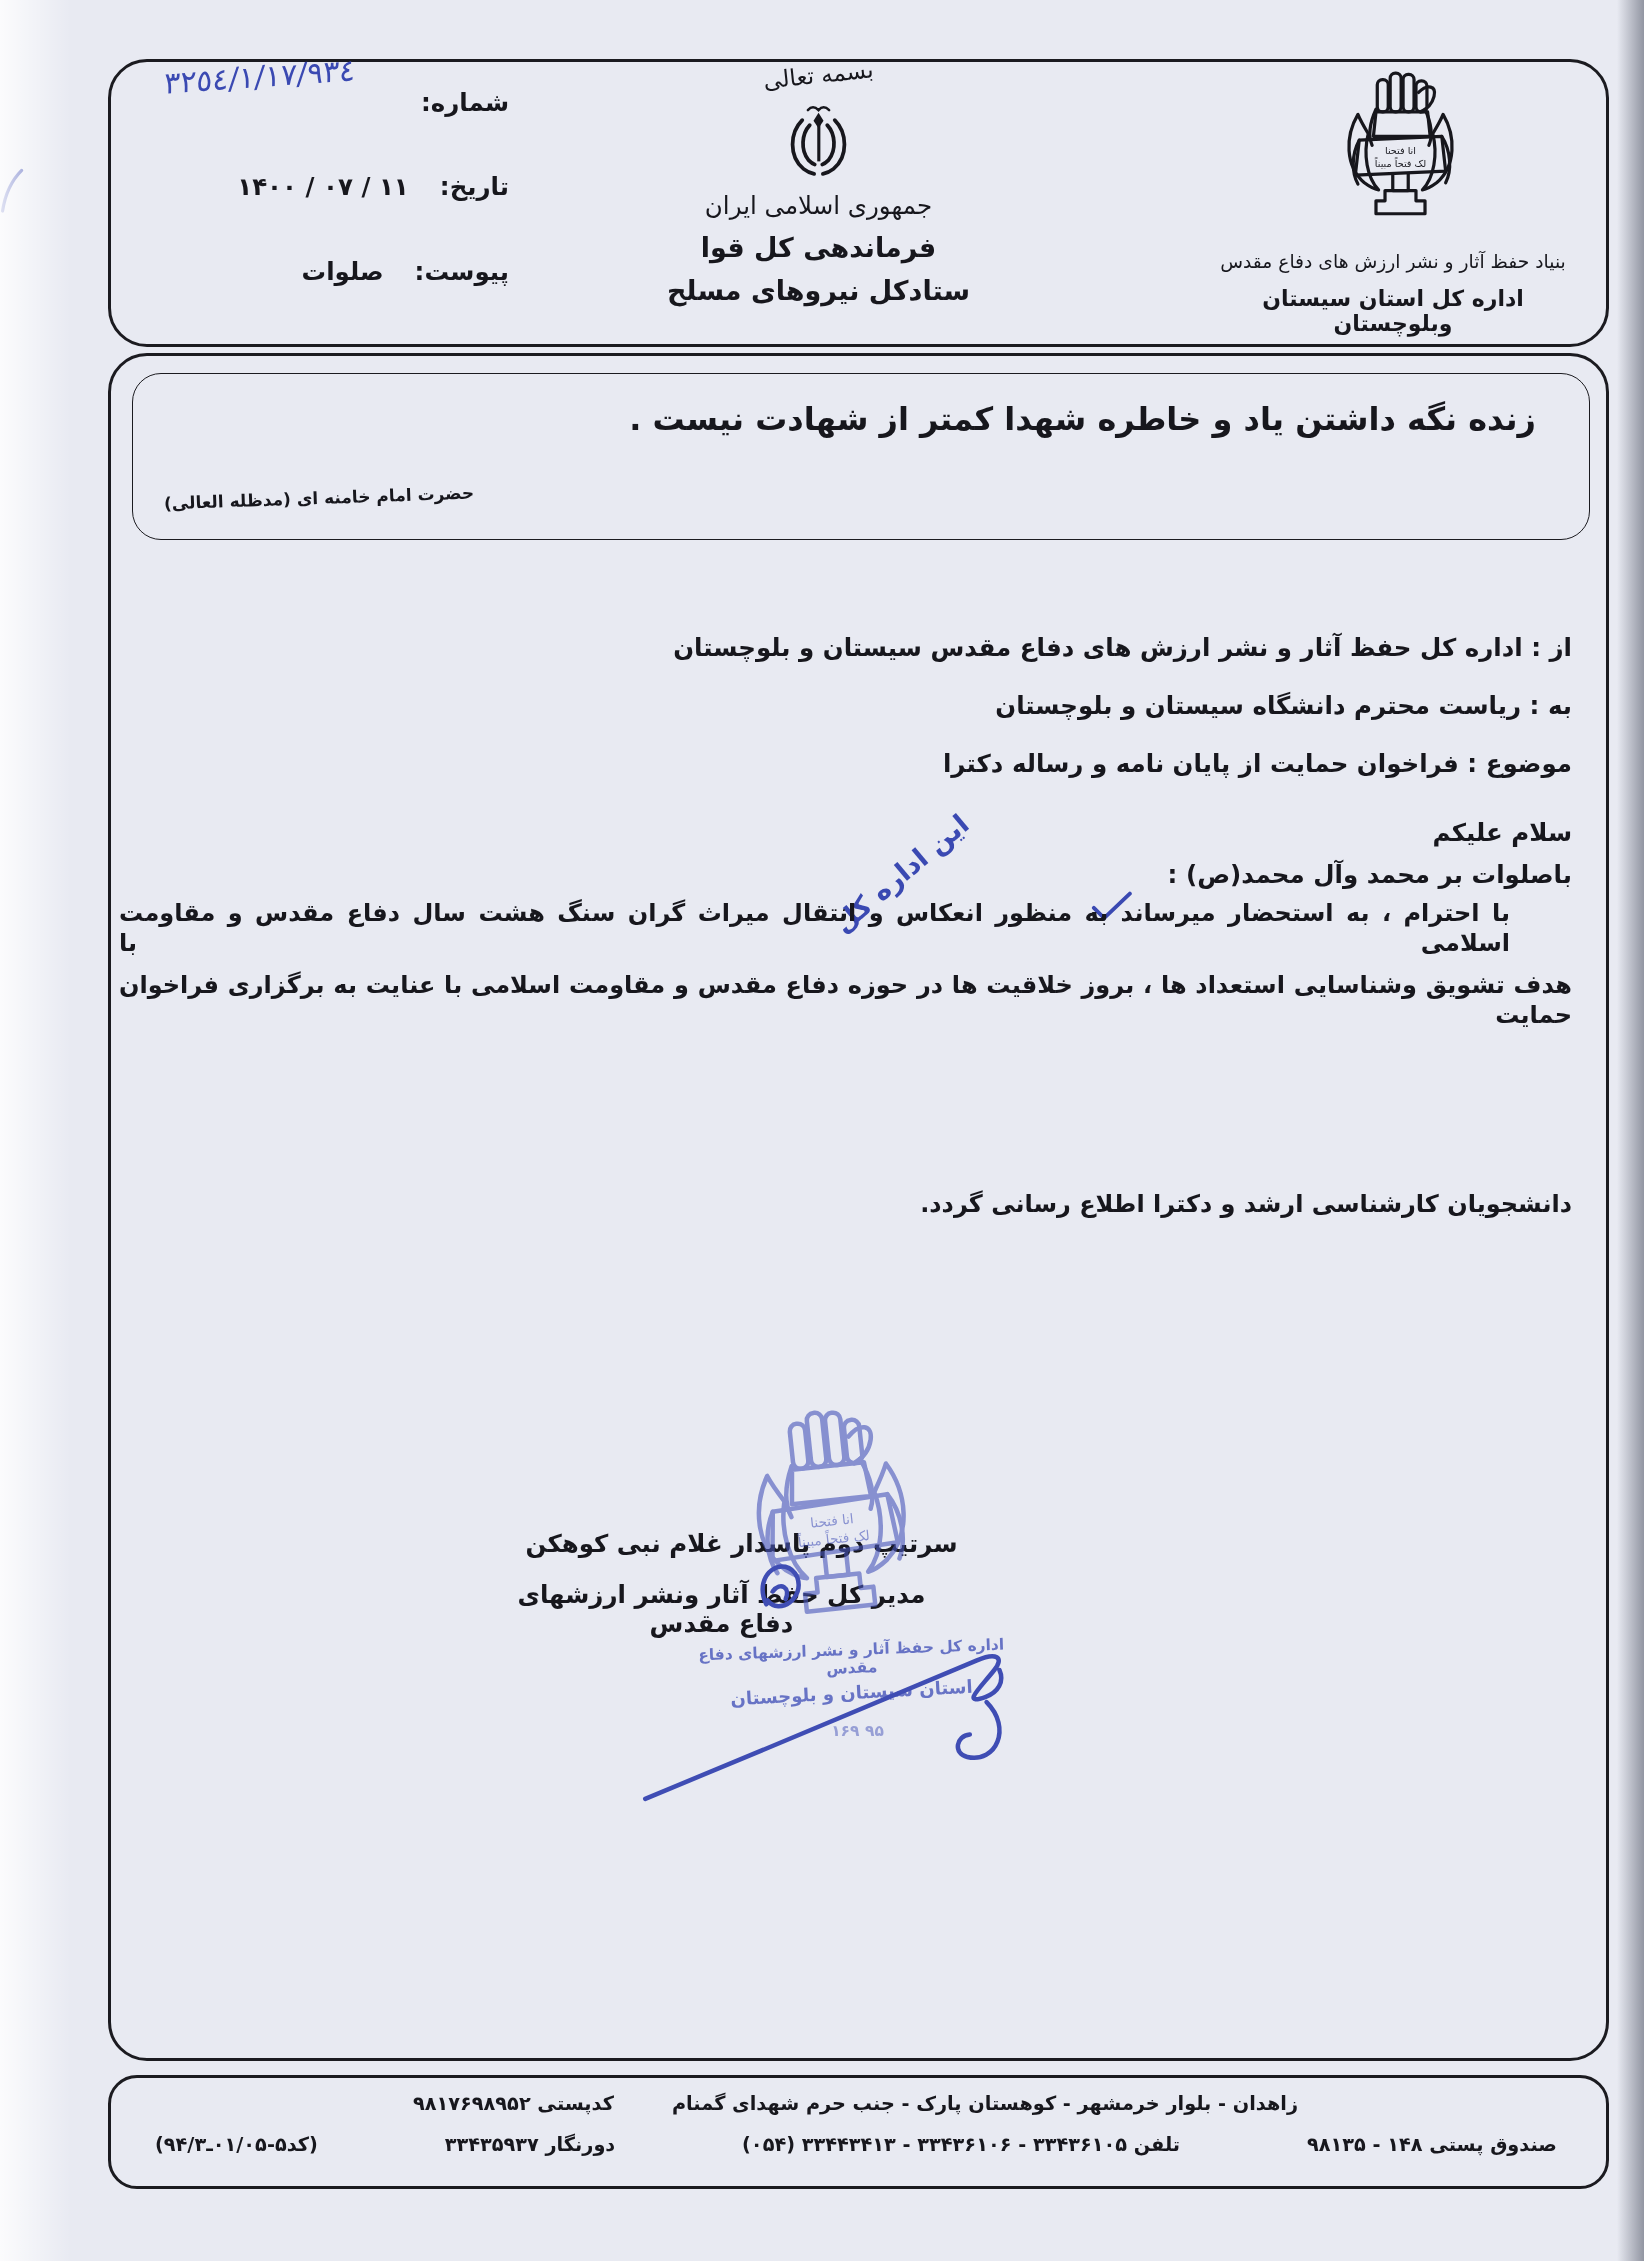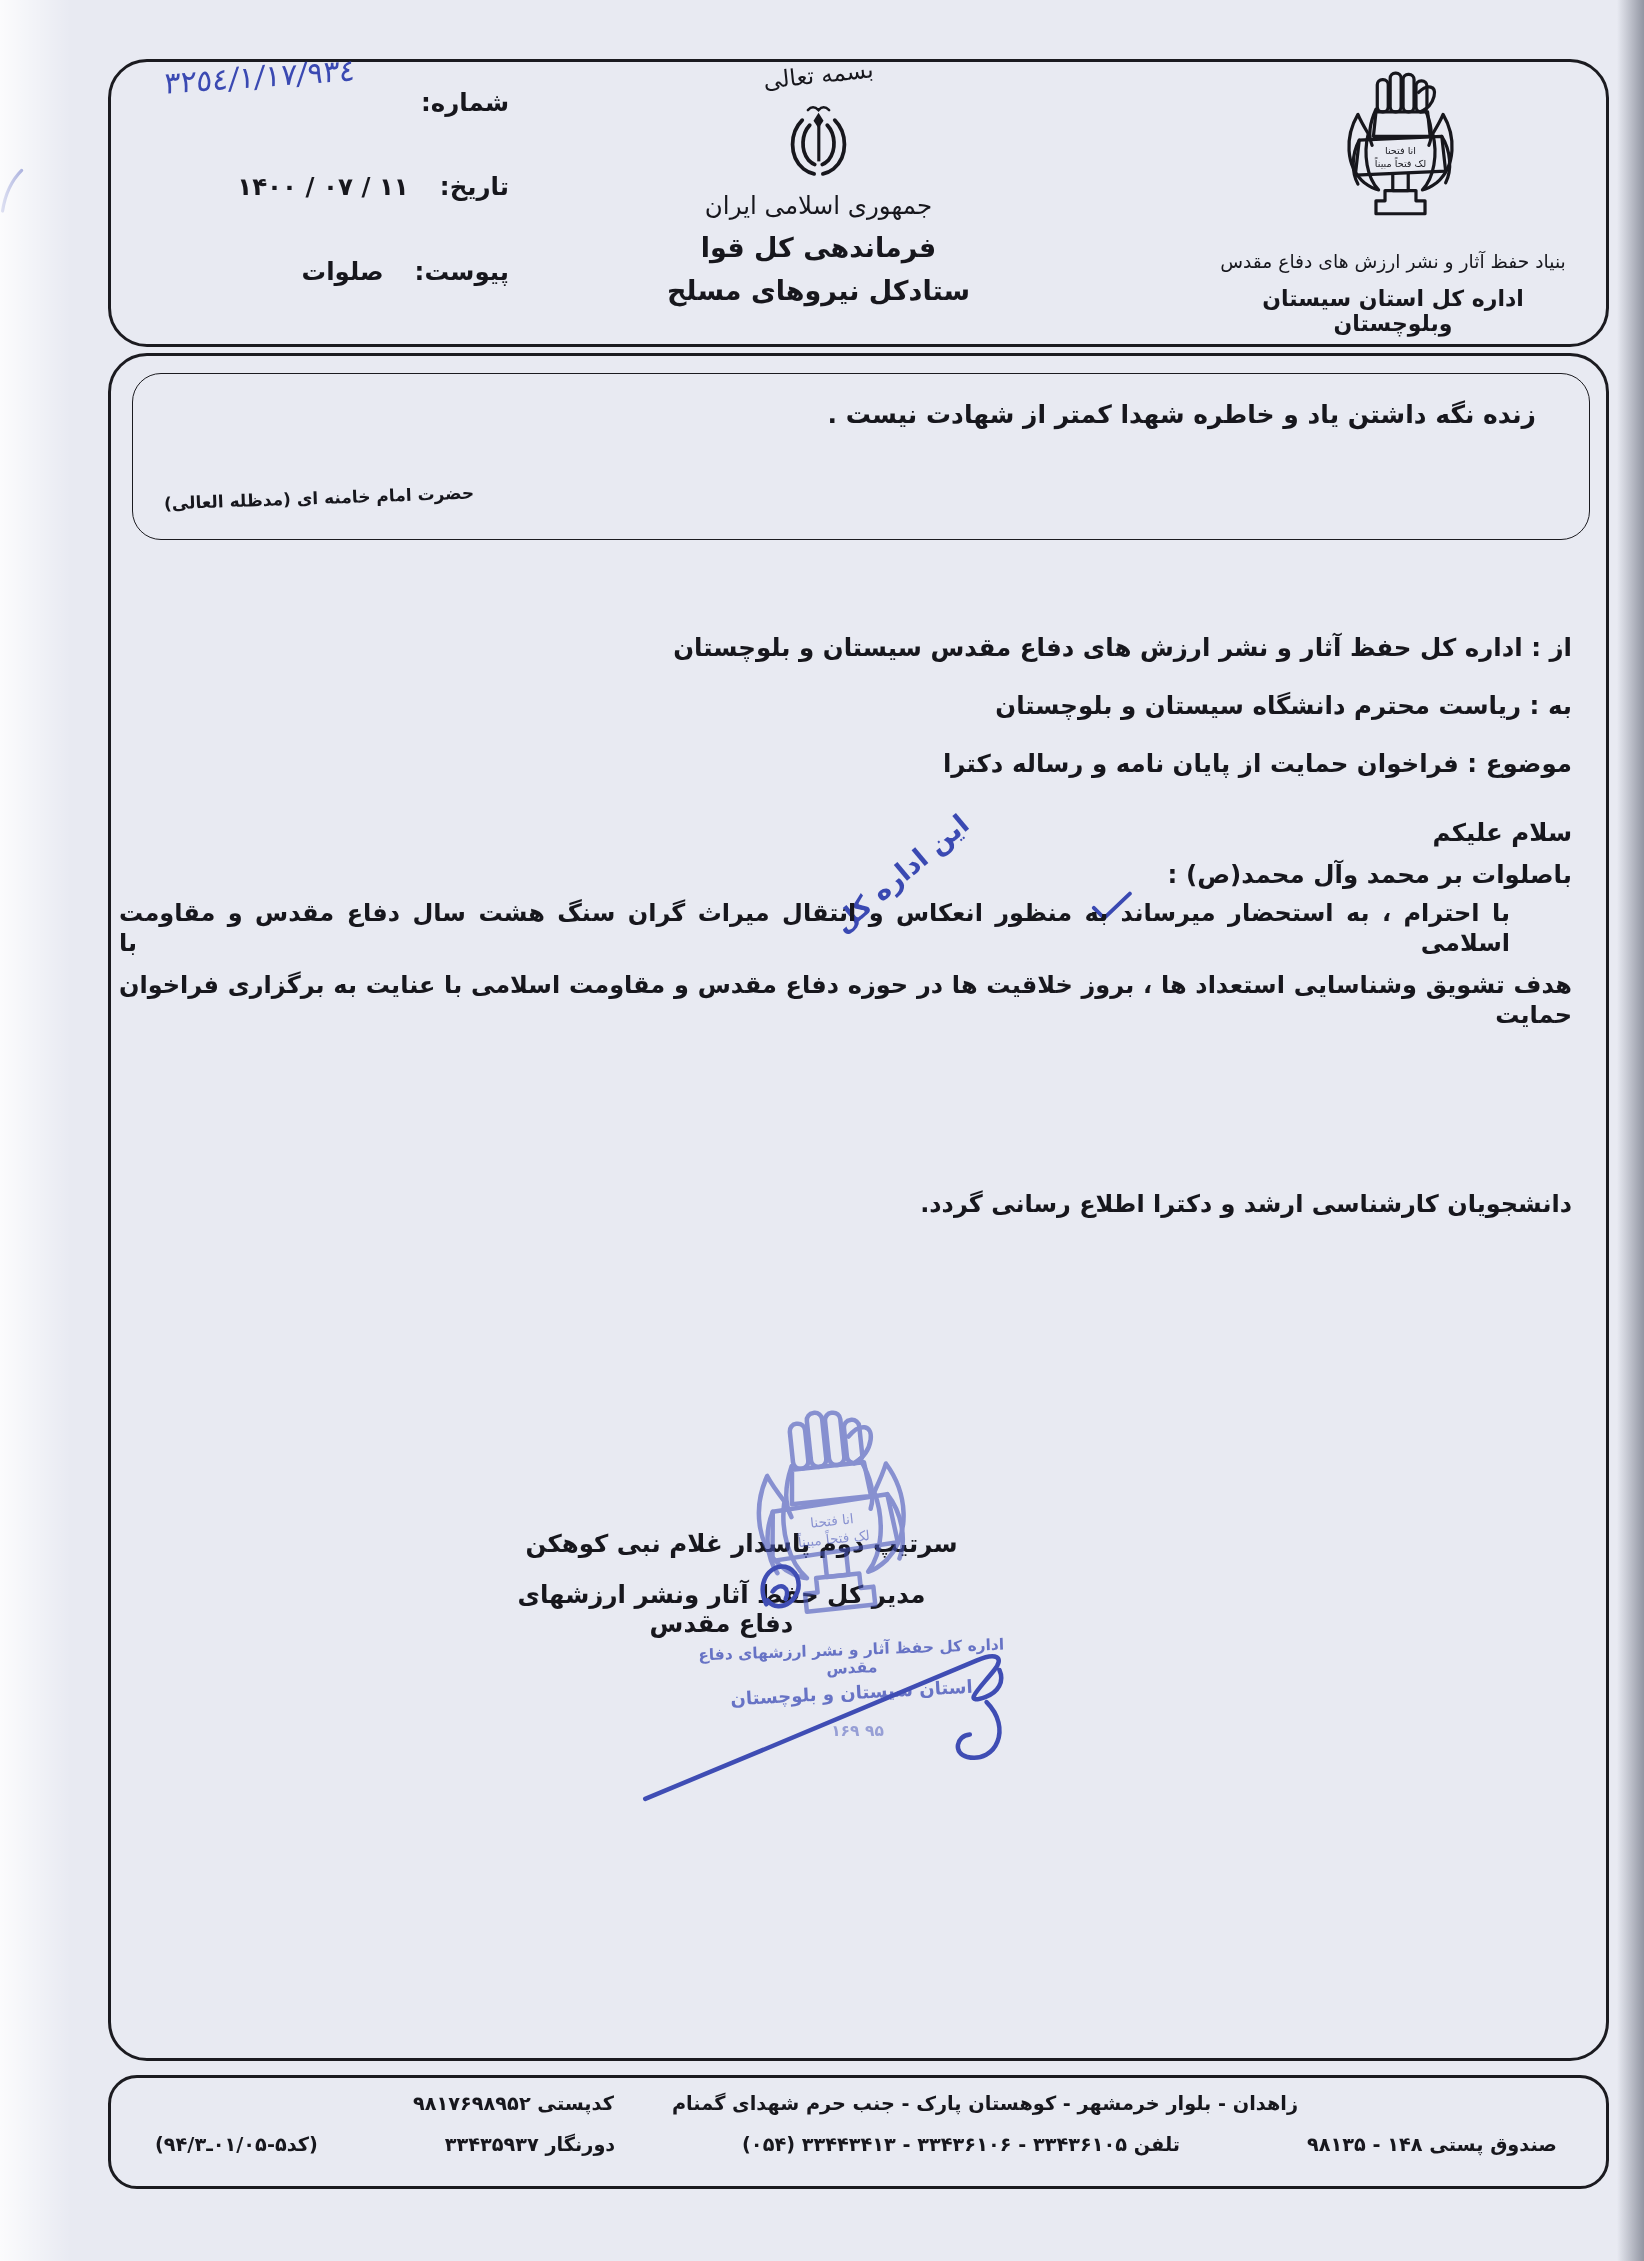--- a/index.html
+++ b/index.html
@@ -104,21 +104,21 @@
   <div class="center-col" style="left:1219px;top:251px;width:348px;font-size:18.7px;">بنیاد حفظ آثار و نشر ارزش های دفاع مقدس</div>
   <div class="center-col b" style="left:1219px;top:286px;width:348px;font-size:22px;text-align:center;">اداره کل استان سیستان وبلوچستان</div>
 
   <svg class="abs" style="left:0;top:160px;" width="28" height="55" viewBox="0 0 44 86">
     <path d="M4,80 Q10,40 34,16" fill="none" stroke="#3a49b2" stroke-width="5" stroke-linecap="round"></path>
   </svg>
 
   <div class="box" style="left:108px;top:353px;width:1495px;height:1702px;"></div>
 
   <div class="quote-box" style="left:132px;top:373px;width:1456px;height:165px;">
-    <div class="abs b" style="right:53px;top:26px;font-size:25px;">زنده نگه داشتن یاد و خاطره شهدا کمتر از شهادت نیست .</div>
+    <div class="abs b" style="right:53px;top:26px;font-size:32px;">زنده نگه داشتن یاد و خاطره شهدا کمتر از شهادت نیست .</div>
     <div class="abs b" style="left:31px;bottom:31px;font-size:17px;transform:rotate(-2deg);">حضرت امام خامنه ای (مدظله العالی)</div>
   </div>
 
   <div class="metaline" style="top:633px;">از : اداره کل حفظ آثار و نشر ارزش های دفاع مقدس سیستان و بلوچستان</div>
   <div class="metaline" style="top:691px;margin-left:16px;">به : ریاست محترم دانشگاه سیستان و بلوچستان</div>
   <div class="metaline" style="top:749px;">موضوع : فراخوان حمایت از پایان نامه و رساله دکترا</div>
 
   <div class="metaline" style="top:818px;">سلام علیکم</div>
   <div class="metaline" style="top:860px;">باصلوات بر محمد وآل محمد(ص) :</div>
 

